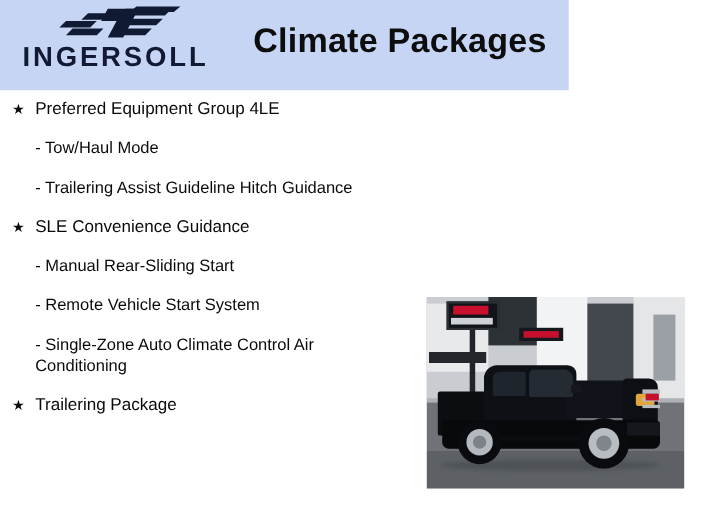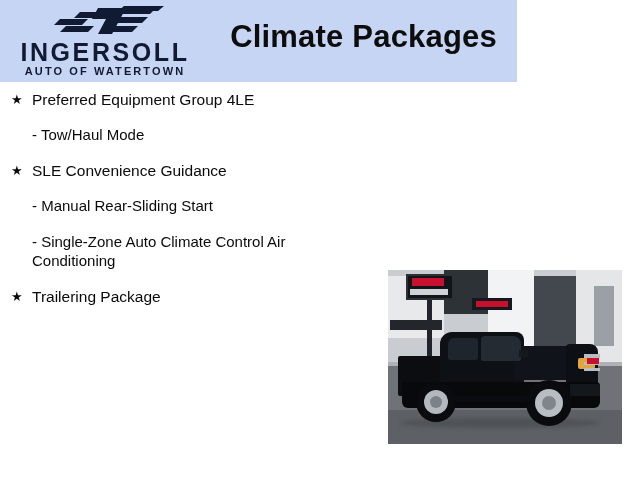--- a/index.html
+++ b/index.html
@@ -198,49 +198,54 @@
           <path d="M46 3 L74 3 L60 29 L46 29 L54 14 L40 14 Z"></path>
           <path d="M62 3 L104 3 L98 9 L56 9 Z"></path>
           <path d="M58 12 L96 12 L90 18 L52 18 Z"></path>
           <path d="M54 21 L86 21 L80 27 L48 27 Z"></path>
           <path d="M72 1 L112 1 L106 6 L66 6 Z"></path>
         </g>
       </svg>
     </div>
 
     <div class="brand-word">INGERSOLL</div>
-    <div class="brand-sub">AUTO OF WATERTOWN</div>
   </div>
 
   <div class="header-title">Climate Packages</div>
 </div>
 
 <div class="content">
 
   <div class="list">
 
     <div class="row lvl1">
       <span class="bullet-star">★</span>
       <span class="row-text">Preferred Equipment Group 4LE</span>
     </div>
 
     <div class="row lvl2 sub">
       <span class="row-text dash-text">- Tow/Haul Mode</span>
     </div>
 
+    <div class="row lvl2 sub">
+      <span class="row-text dash-text">- Trailering Assist Guideline Hitch Guidance</span>
+    </div>
 
     <div class="row lvl1">
       <span class="bullet-star">★</span>
       <span class="row-text">SLE Convenience Guidance</span>
     </div>
 
     <div class="row lvl2 sub">
       <span class="row-text dash-text">- Manual Rear-Sliding Start</span>
     </div>
 
+    <div class="row lvl2 sub">
+      <span class="row-text dash-text">- Remote Vehicle Start System</span>
+    </div>
 
     <div class="row lvl2 sub">
       <span class="row-text dash-text">- Single-Zone Auto Climate Control Air Conditioning</span>
     </div>
 
     <div class="row lvl1">
       <span class="bullet-star">★</span>
       <span class="row-text">Trailering Package</span>
     </div>
 

